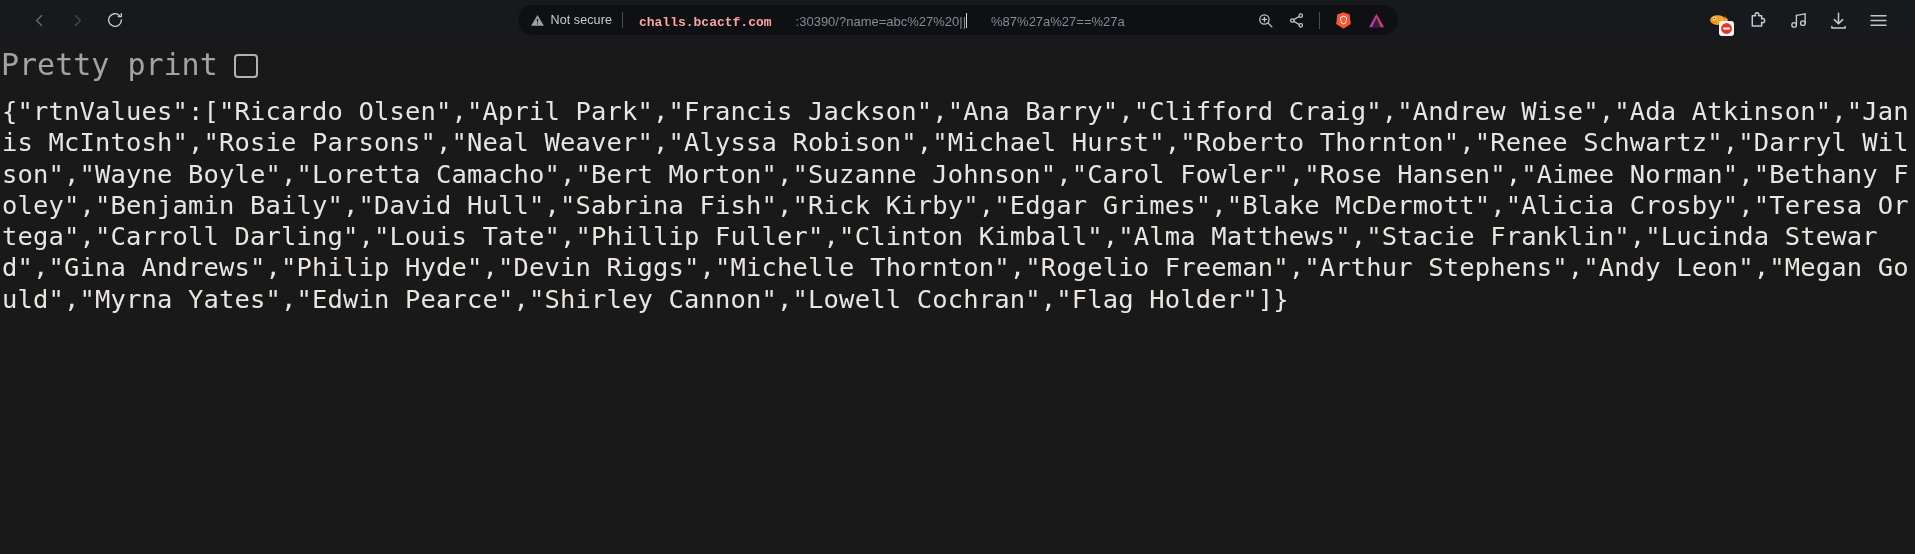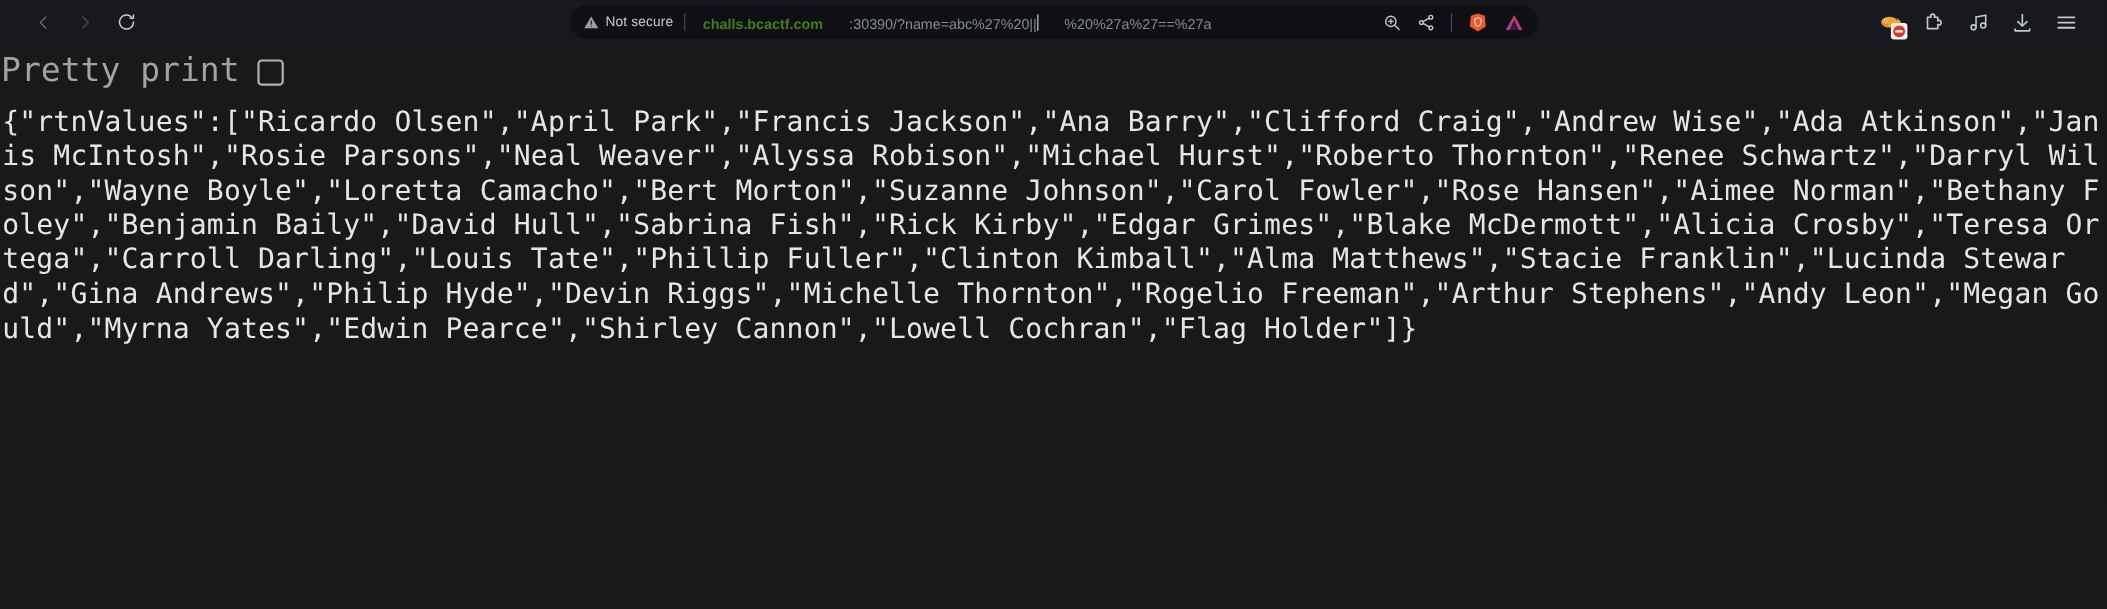--- a/index.html
+++ b/index.html
@@ -60,21 +60,21 @@
     background: #4a4e54;
     margin: 0 9px 0 3px;
   }
   .url-text {
     font-size: 13px;
     color: #8b9096;
     letter-spacing: 0;
     display: flex;
     align-items: baseline;
   }
-  .url-host { color: #4d7c0f; font-weight: 600; }
+  .url-host { color: #fca5a5; font-weight: 600; font-family: Liberation Mono, monospace; }
   .url-rest { color: #878c93; margin-left: 24px; }
   .url-caret {
     display: inline-block;
     width: 1px;
     height: 15px;
     background: #d7dade;
     margin: 0 0px;
     position: relative;
     top: 2px;
   }
@@ -175,21 +175,21 @@
           </svg>
           <span class="not-secure-text">Not secure</span>
         </div>
 
         <div class="omni-sep"></div>
 
         <div class="url-text">
           <span class="url-host">challs.bcactf.com</span>
             <span class="url-rest">:30390/?name=abc%27%20||</span>
             <span class="url-caret"></span>
-            <span class="url-rest">%20%27a%27==%27a</span>
+            <span class="url-rest">%87%27a%27==%27a</span>
         </div>
       </div>
 
       <div class="omni-right">
         <div class="omni-icon">
           <svg width="17" height="17" viewBox="0 0 24 24" fill="none" stroke="#c3c8ce" stroke-width="1.8" stroke-linecap="round">
             <circle cx="10.5" cy="10.5" r="6.6"></circle>
             <line x1="15.4" y1="15.4" x2="21" y2="21"></line>
             <line x1="7.6" y1="10.5" x2="13.4" y2="10.5"></line>
             <line x1="10.5" y1="7.6" x2="10.5" y2="13.4"></line>

